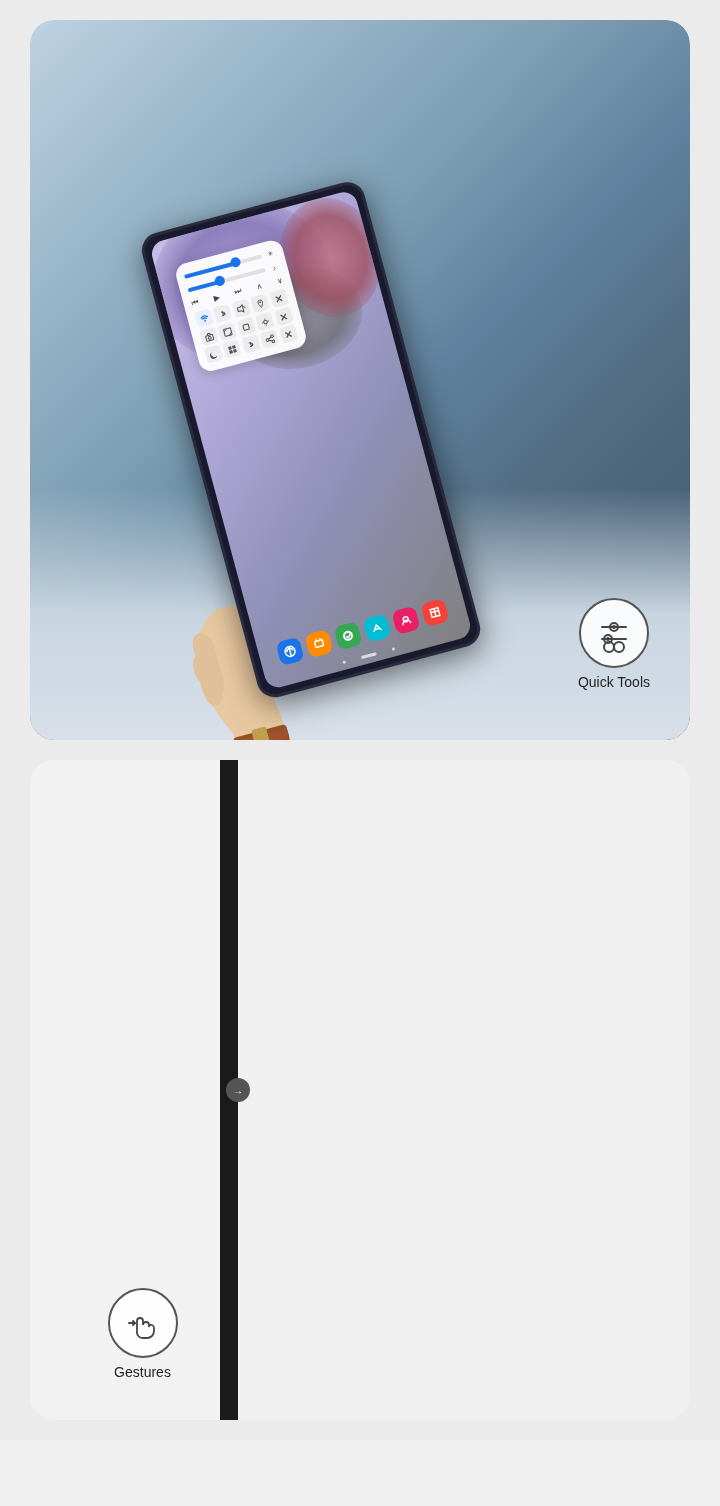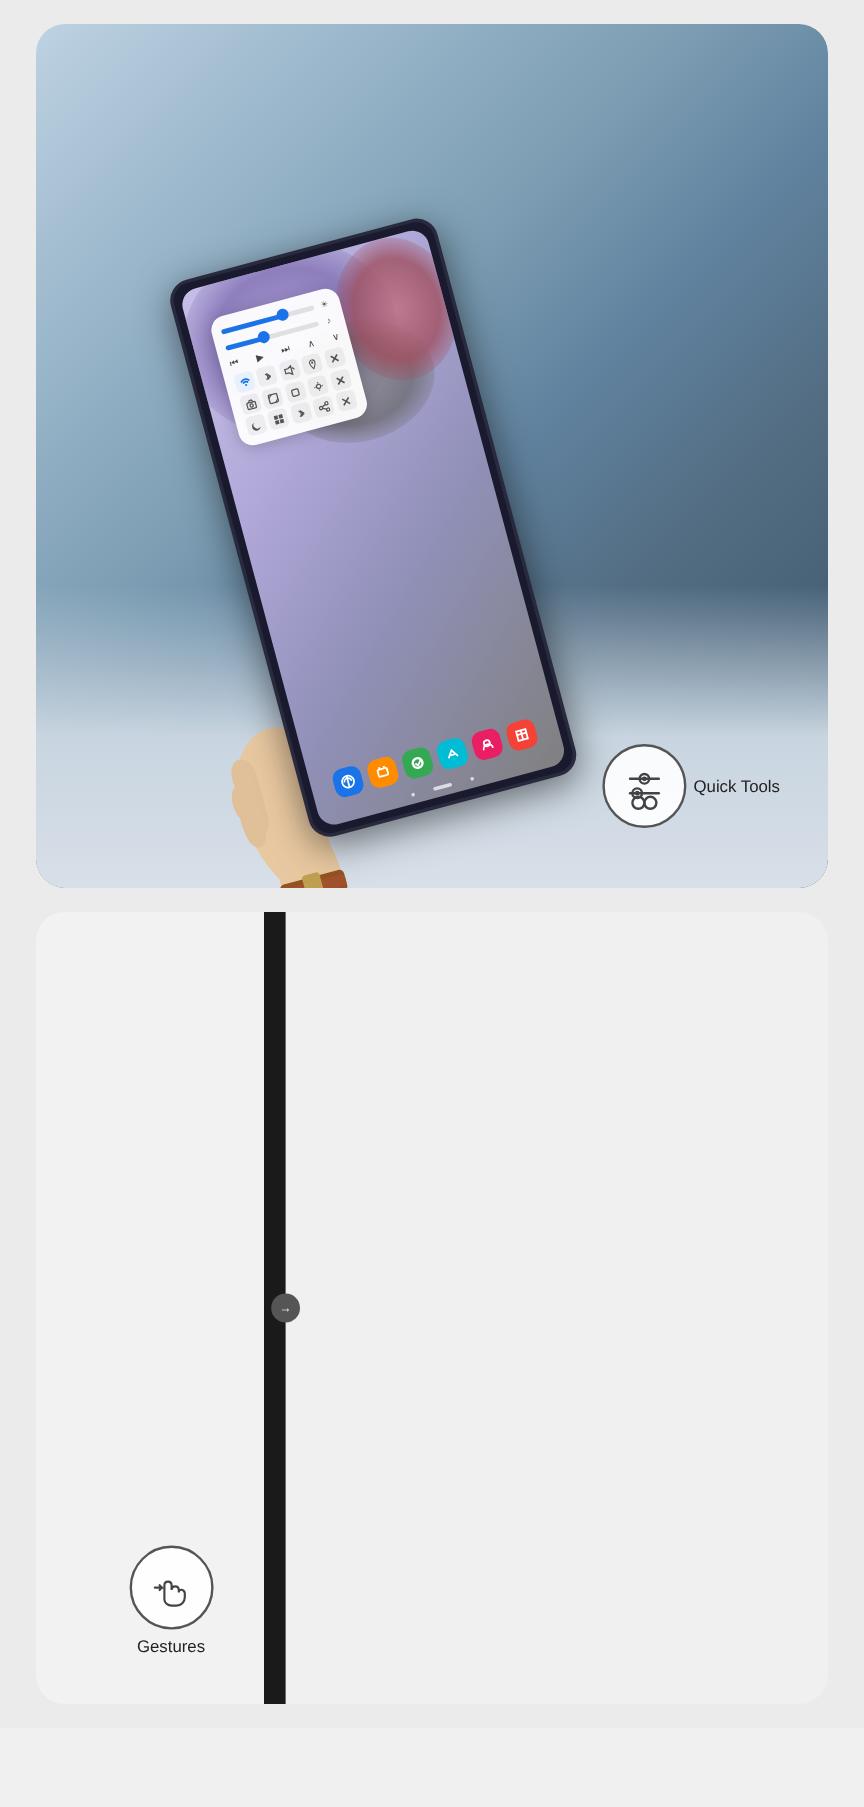--- a/index.html
+++ b/index.html
@@ -243,21 +243,21 @@
       width: 200px;
       height: 350px;
     }
 
     
     .quick-tools-badge {
       position: absolute;
       bottom: 50px;
       right: 40px;
       display: flex;
-      flex-direction: row;
+      flex-direction: column;
       align-items: center;
       gap: 6px;
     }
 
     .badge-circle {
       width: 70px;
       height: 70px;
       border-radius: 50%;
       border: 2px solid #555;
       background: rgba(255,255,255,0.9);

